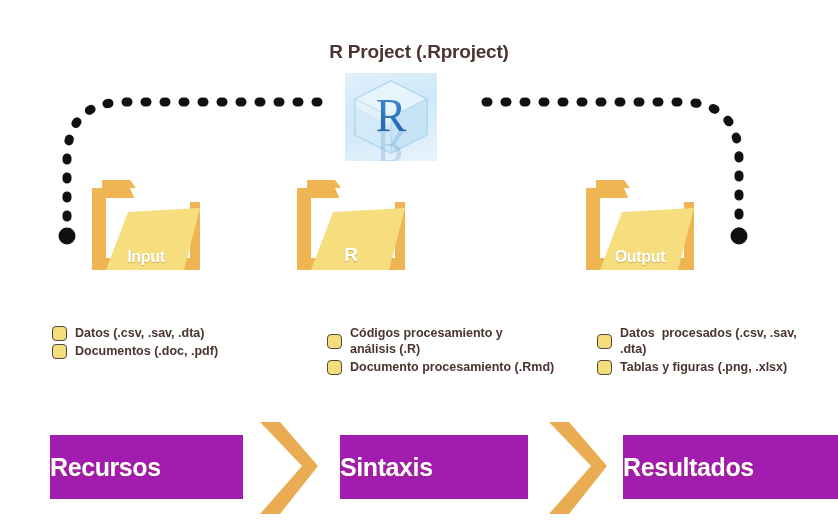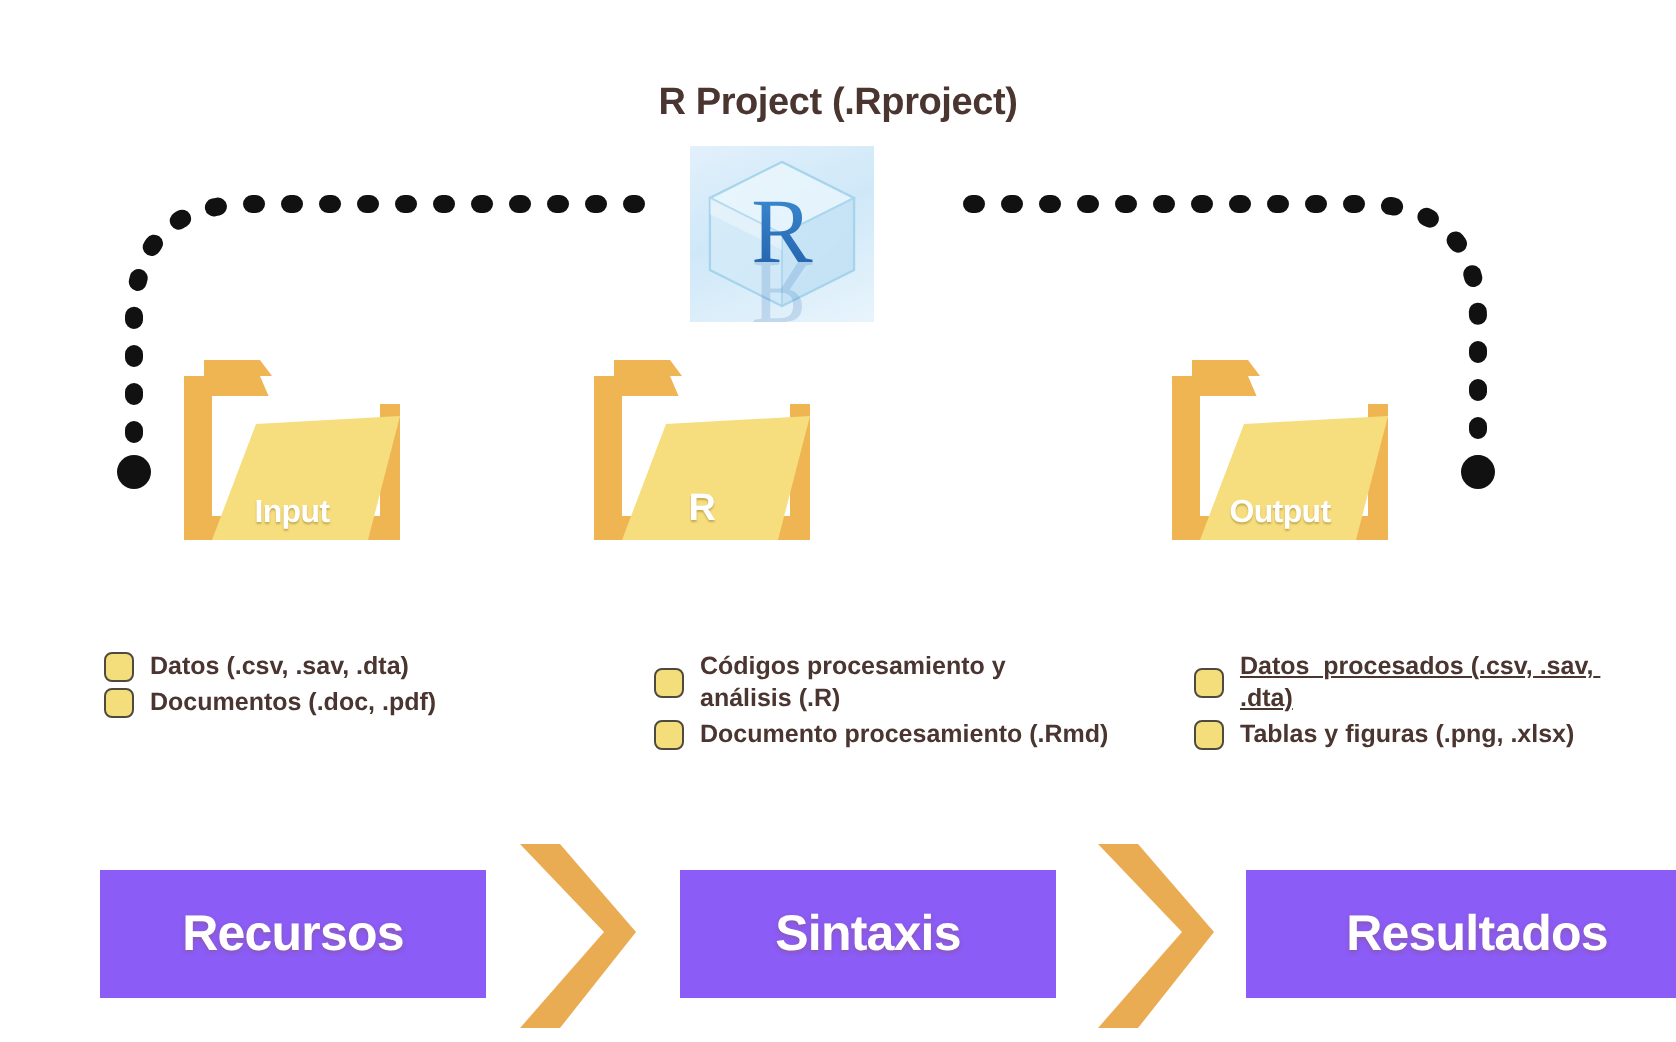--- a/index.html
+++ b/index.html
@@ -115,24 +115,24 @@
   .bullet-text {
     display: block;
     white-space: pre-wrap;
   }
 
   
   .stage-box {
     position: absolute;
     top: 407px;
     height: 64px;
-    background: #8b5cf6;
+    background: #a21caf;
     display: flex;
     align-items: center;
-    justify-content: center;
+    justify-content: flex-start;
   }
   .stage-box-label {
     color: #ffffff;
     font-weight: bold;
     font-size: 25px;
     letter-spacing: -0.4px;
     text-shadow: 0 1px 2px rgba(140,80,30,0.35);
   }
   .chevron {
     position: absolute;
@@ -240,21 +240,21 @@
     </div>
     <div class="bullet-item">
       <span class="bullet-box"></span>
       <span class="bullet-text">Documento procesamiento (.Rmd)</span>
     </div>
   </div>
 
   <div class="bullet-col" style="left:597px; top:297px; width:232px;">
     <div class="bullet-item">
       <span class="bullet-box"></span>
-      <span class="bullet-text" style="max-width:205px;text-decoration:underline;">Datos  procesados (.csv, .sav, .dta)</span>
+      <span class="bullet-text" style="max-width:205px;">Datos  procesados (.csv, .sav, .dta)</span>
     </div>
     <div class="bullet-item">
       <span class="bullet-box"></span>
       <span class="bullet-text">Tablas y figuras (.png, .xlsx)</span>
     </div>
   </div>
 
   <div class="stage-box" style="left:50px; width:193px;">
     <span class="stage-box-label">Recursos</span>
   </div>

